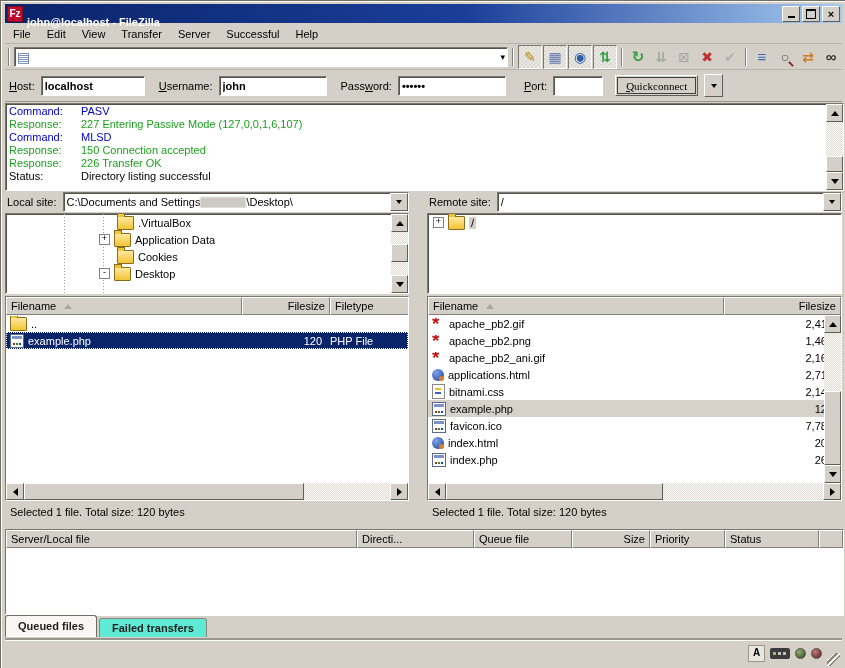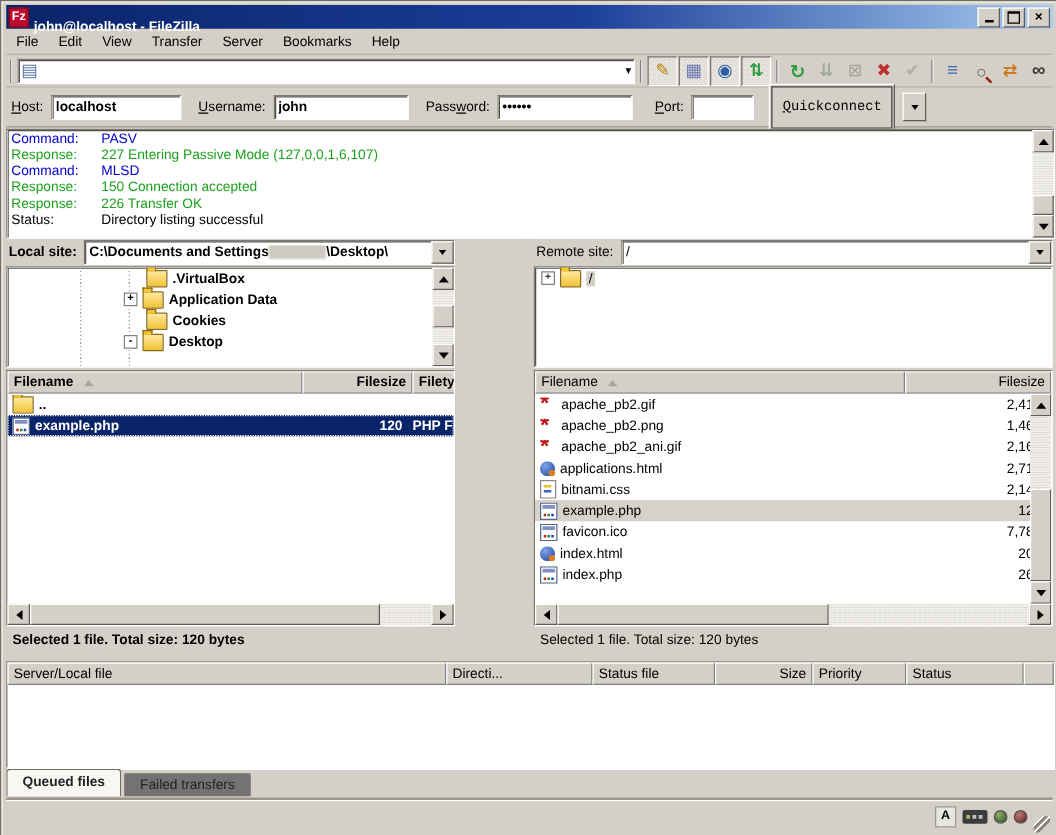--- a/index.html
+++ b/index.html
@@ -37,21 +37,21 @@
   .i-q{color:#2e9e3e;font-weight:bold;} .i-rf{color:#2e9e3e;font-weight:bold;font-size:15px;}
   .i-pq{color:#3e8e4e;font-weight:bold;} .i-cn{color:#6e6e66;} .i-dc{color:#c03030;font-weight:bold;}
   .i-rc{color:#8a8a80;} .i-cmp{color:#3a6ab0;font-weight:bold;font-size:15px;}
   .i-find{color:#555;font-weight:bold;} .i-find::after{content:"";position:absolute;width:6px;height:2px;background:#8a2020;transform:rotate(45deg);bottom:3px;right:2px;}
   .i-sync{color:#d07a20;font-weight:bold;} .i-flt{color:#333;font-weight:bold;font-size:15px;}
 
   
   .quickbar{position:absolute;top:69px;left:4px;right:4px;height:31px;display:flex;align-items:center;gap:6px;border-bottom:1px solid #9a968c;padding-left:4px;}
   .qlabel{white-space:nowrap;}
   .qinput{height:16px;border:1px solid;border-color:#7a7870 #fff #fff #7a7870;box-shadow:inset 1px 1px 0 #55524c;background:#fff;font-family:inherit;font-size:11px;padding:1px 3px;font-weight:bold;}
-  .qc-btn{height:38px;padding:0 10px;font-family:Liberation Mono, monospace;font-size:11px;background:#d4d0c8;border:1px solid;border-color:#fff #5f5d58 #5f5d58 #fff;box-shadow:0 0 0 1px #404040 inset 0 0;outline:1px solid #404040;outline-offset:-3px;}
+  .qc-btn{height:21px;padding:0 10px;font-family:Liberation Serif, serif;font-size:11px;background:#d4d0c8;border:1px solid;border-color:#fff #5f5d58 #5f5d58 #fff;box-shadow:0 0 0 1px #404040 inset 0 0;outline:1px solid #404040;outline-offset:-3px;}
   .qc-dd{width:17px;height:21px;display:flex;align-items:center;justify-content:center;}
   u{text-decoration:underline;}
 
   
   .log{position:absolute;top:102px;left:4px;width:837px;height:86px;background:#fff;}
   .logbody{position:absolute;inset:0;right:17px;overflow:hidden;padding:1px 0 0 3px;}
   .logline{display:flex;line-height:13px;white-space:nowrap;}
   .loglabel{width:72px;flex:none;}
   .k-command{color:#0000c8;} .k-response{color:#1da11d;} .k-status{color:#000;}
 
@@ -64,21 +64,21 @@
   .arr.dn{border-top:5px solid #000;margin-bottom:-4px;}
   .arr.lf{border-right:5px solid #000;margin-left:-4px;}
   .arr.rt{border-left:5px solid #000;margin-right:-4px;}
   .vsb{position:absolute;width:17px;display:flex;flex-direction:column;}
   .vsb .sb-btn{height:16px;flex:none;}
   .hsb{position:absolute;height:17px;display:flex;}
   .hsb .sb-btn{width:16px;flex:none;}
 
   
   .pane{position:absolute;top:190px;height:334px;}
-  .pane-left{left:4px;width:359px;font-weight:bold;}
+  .pane-left{left:4px;width:404px;}
   .pane-right{left:426px;width:415px;}
   .splitter{position:absolute;top:190px;left:421px;width:5px;height:334px;background:#d4d0c8;}
   .siterow{height:21px;display:flex;align-items:center;gap:4px;}
   .sitelabel{white-space:nowrap;padding:0 2px;}
   .combo{flex:1;height:18px;background:#fff;border:1px solid;border-color:#7a7870 #fff #fff #7a7870;box-shadow:inset 1px 1px 0 #55524c;display:flex;align-items:center;}
   .combotext{flex:1;padding:0 3px;white-space:nowrap;overflow:hidden;}
   .combobtn{width:16px;height:16px;flex:none;background:#d4d0c8;border:1px solid;border-color:#fff #5f5d58 #5f5d58 #fff;display:flex;align-items:center;justify-content:center;}
   .carr{width:0;height:0;border:3px solid transparent;border-top:4px solid #000;margin-top:3px;}
   .blurname{display:inline-block;width:44px;height:9px;background:#cdcac3;box-shadow:0 0 2px 1px #cdcac3;vertical-align:middle;margin:0 1px;}
 
@@ -113,21 +113,21 @@
   
   .lc1{width:226px;} .lc2{width:78px;} .lc3{width:104px;}
   
   .rc1{width:286px;} .rc2{width:107px;}
   .panestatus{height:22px;display:flex;align-items:center;padding:0 5px;}
 
   
   .queuebox{position:absolute;top:528px;left:4px;width:837px;height:85px;border:1px solid;border-color:#7a7870 #fff #fff #7a7870;background:#fff;}
   .qc1{width:341px;} .qc2{width:107px;} .qc3{width:88px;} .qc4{width:68px;} .qc5{width:65px;} .qc6{width:84px;} .qc7{flex:1;}
   .tabs{position:absolute;top:613px;left:4px;height:22px;display:flex;align-items:flex-end;gap:2px;border-top:1px solid #fff;}
-  .tab{height:18px;line-height:18px;padding:0 12px;background:#737373;border:1px solid #8a887e;border-bottom:none;border-radius:3px 3px 0 0;color:#222;}
+  .tab{height:18px;line-height:18px;padding:0 12px;background:#5eead4;border:1px solid #8a887e;border-bottom:none;border-radius:3px 3px 0 0;color:#222;font-weight:bold;}
   .tab.active{height:21px;line-height:21px;background:#f8f7f4;font-weight:bold;border-color:#6f6d64;}
 
   
   .statusbar{position:absolute;left:4px;right:4px;top:639px;height:25px;border-top:1px solid #fff;box-shadow:0 -2px 0 #9a968c;display:flex;align-items:center;justify-content:flex-end;gap:5px;padding-right:2px;}
   .stype{width:15px;height:15px;border:1px solid #9a968c;background:#e8e6e0;font-weight:bold;font-size:10px;text-align:center;line-height:14px;}
   .sbadge{width:20px;height:11px;background:#3c3c3c;border-radius:2px;position:relative;}
   .sbadge::after{content:"";position:absolute;left:3px;top:4px;width:3px;height:3px;background:#9ac06a;box-shadow:5px 0 0 #c0c0c0,10px 0 0 #c0c0c0;}
   .squeue{width:118px;height:17px;border:1px solid;border-color:#808080 #fff #fff #808080;display:flex;align-items:center;padding:0 4px;background:#d4d0c8;}
   .led{width:9px;height:9px;border-radius:50%;border:1px solid #55524c;}
   .led-green{background:radial-gradient(circle at 35% 30%,#8fae6e,#2c4a1c);}
@@ -155,21 +155,21 @@
         </span>
     </span>
   </div>
 
   <div class="menubar">
     <span class="menuitem">File</span>
     <span class="menuitem">Edit</span>
     <span class="menuitem">View</span>
     <span class="menuitem">Transfer</span>
     <span class="menuitem">Server</span>
-    <span class="menuitem">Bookmarks</span>
+    <span class="menuitem">Successful</span>
     <span class="menuitem">Help</span>
   </div>
 
   <div class="toolbar">
     <span class="tsep"></span>
     <span class="tbtn combo">
       <span class="i-sm">▤</span>
       <span class="dd">▾</span>
     </span>
     <span class="tsep"></span>
@@ -478,21 +478,21 @@
 
   <div class="queuebox">
     <div class="lhead">
       <span class="hcell qc1">
           <span>Server/Local file</span>
         </span>
       <span class="hcell qc2">
           <span>Directi...</span>
         </span>
       <span class="hcell qc3">
-          <span>Status file</span>
+          <span>Queue file</span>
         </span>
       <span class="hcell qc4 num">
           <span>Size</span>
         </span>
       <span class="hcell qc5">
           <span>Priority</span>
         </span>
       <span class="hcell qc6">
           <span>Status</span>
         </span>

